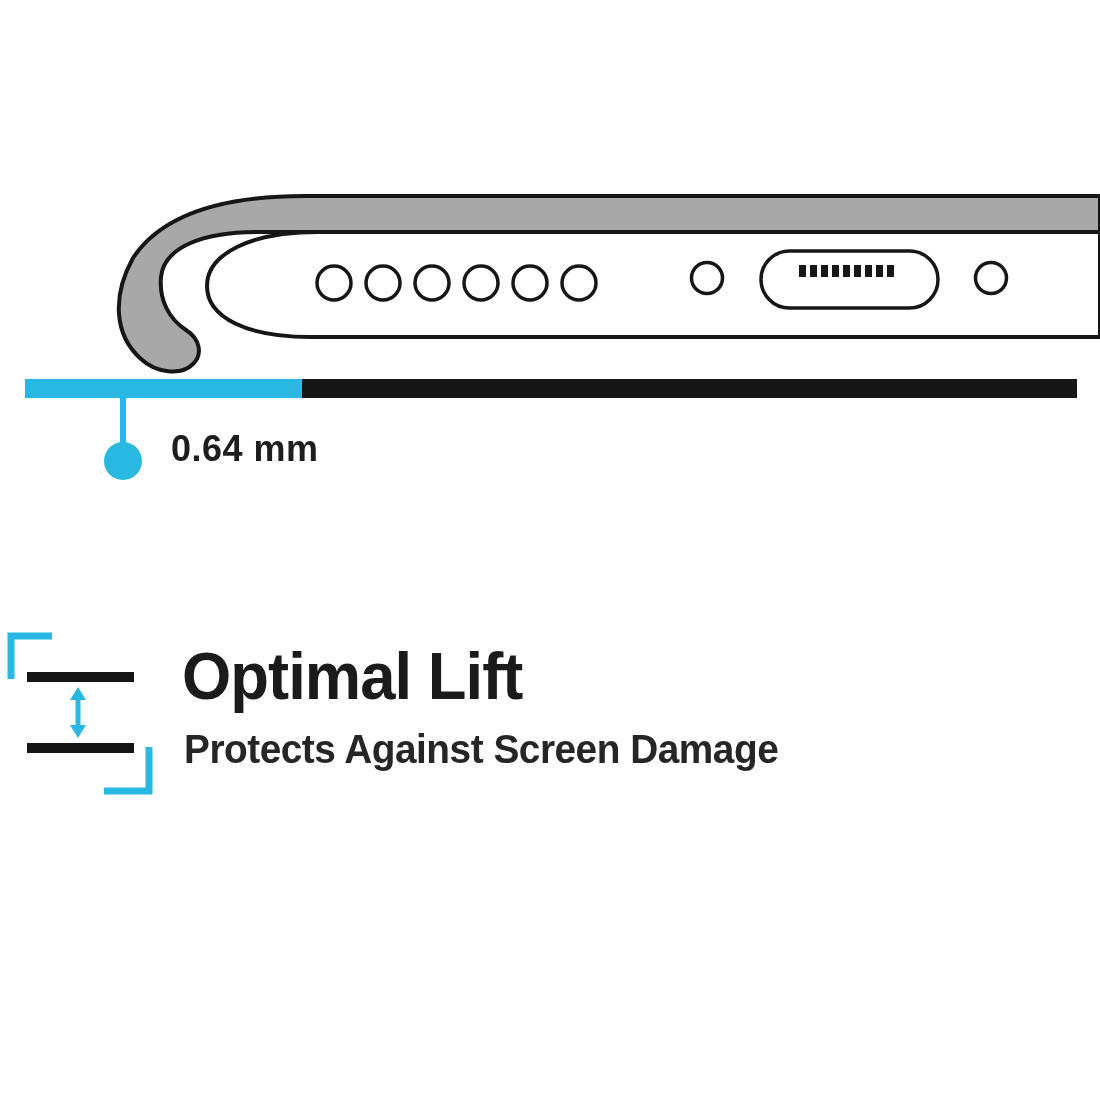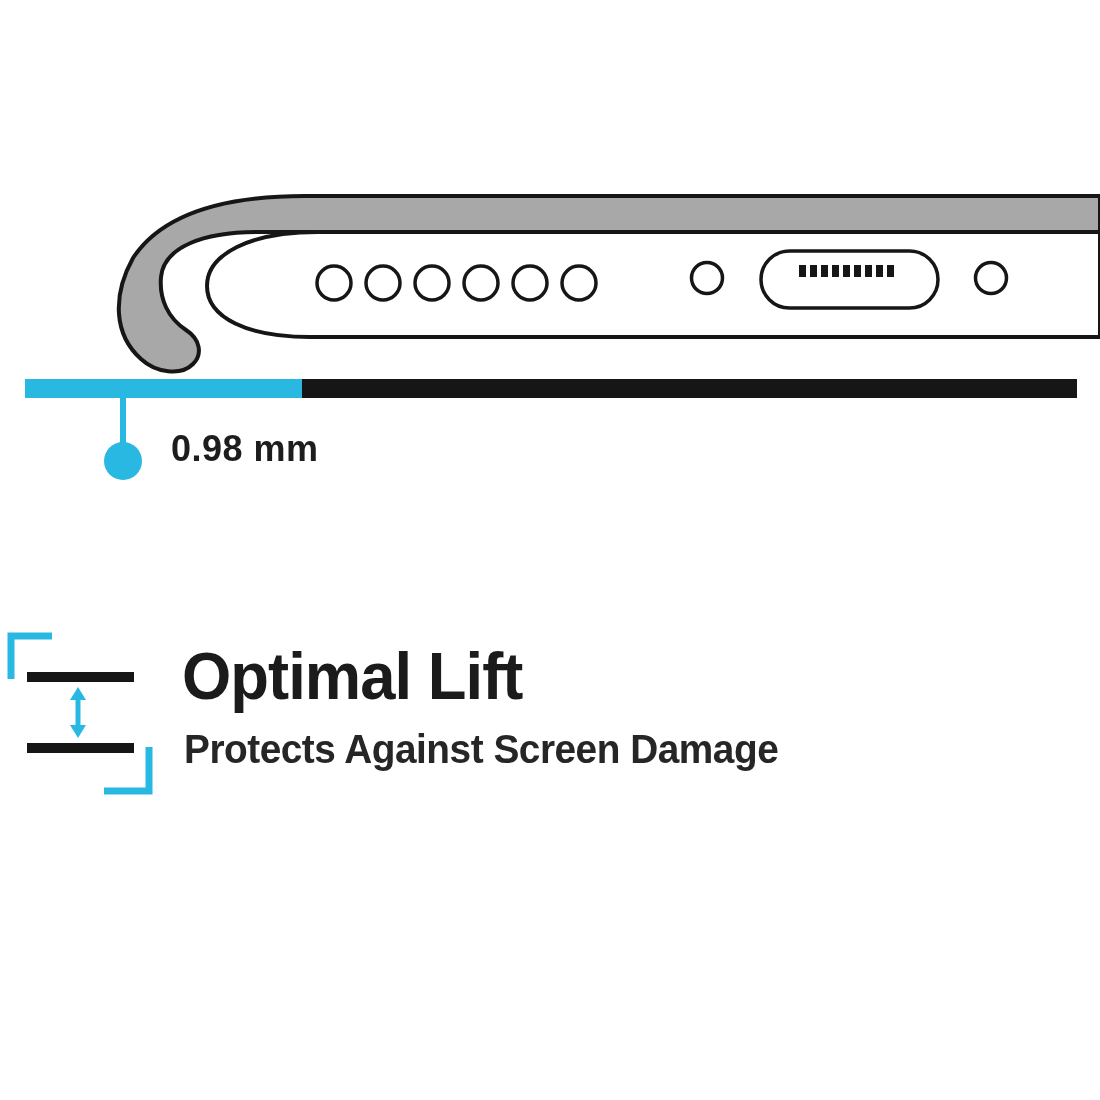--- a/index.html
+++ b/index.html
@@ -79,18 +79,18 @@
       <polyline points="52,636 11,636 11,679" fill="none" stroke="#29b8e2" stroke-width="7"></polyline>
       <polyline points="104,791 149,791 149,747" fill="none" stroke="#29b8e2" stroke-width="7"></polyline>
       <rect x="27" y="672" width="107" height="10" fill="#161616"></rect>
       <rect x="27" y="743" width="107" height="10" fill="#161616"></rect>
       <line x1="78" y1="697" x2="78" y2="728" stroke="#29b8e2" stroke-width="5"></line>
       <polygon points="70,700 86,700 78,687" fill="#29b8e2"></polygon>
       <polygon points="70,725 86,725 78,738" fill="#29b8e2"></polygon>
     </g>
   </svg>
 
-  <div class="measure-label">0.98 mm</div>
+  <div class="measure-label">0.64 mm</div>
 
   <div class="title">Optimal Lift</div>
 
   <div class="subtitle">Protects Against Screen Damage</div>
 </div>
 
 </body></html>

